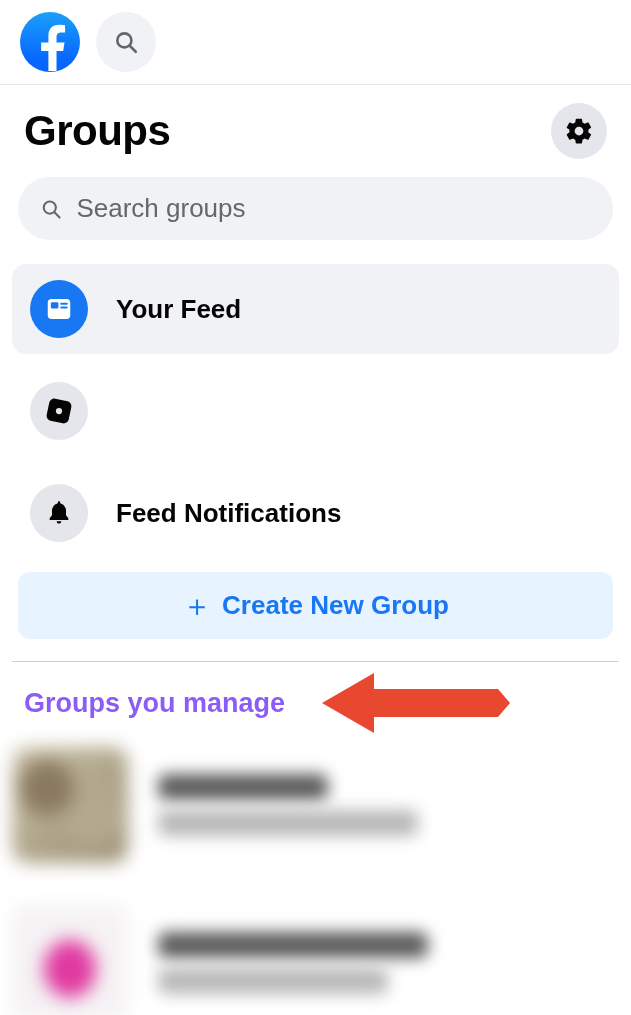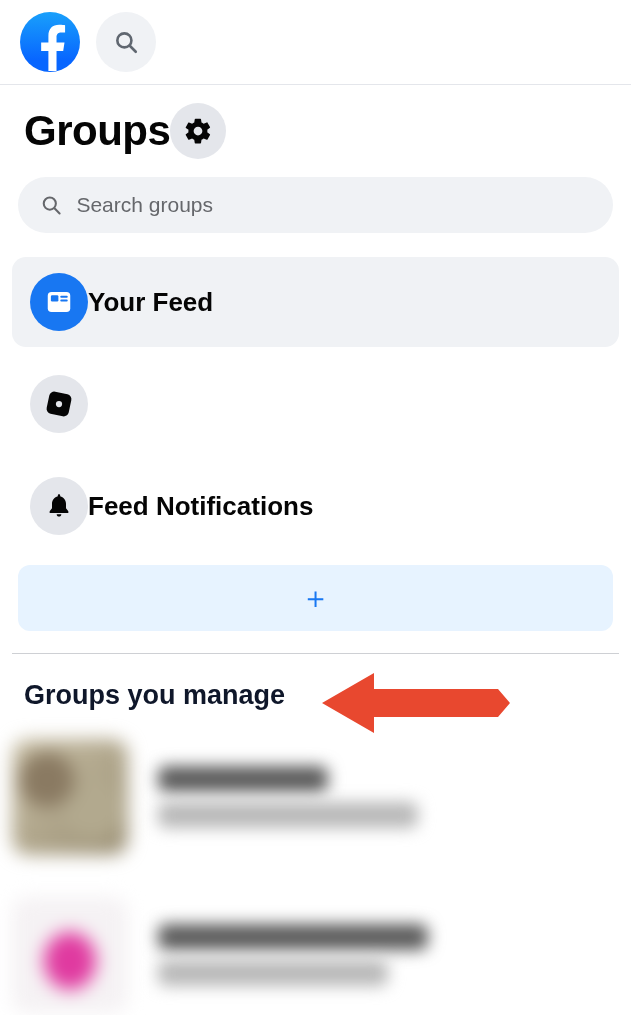--- a/index.html
+++ b/index.html
@@ -34,20 +34,21 @@
       border-radius: 50%;
       background: #f0f2f5;
       display: flex;
       align-items: center;
       justify-content: center;
     }
     .content { padding: 10px 12px 0 12px; }
     .header-row {
       display: flex;
       align-items: center;
+      justify-content: space-between;
       padding: 8px 12px 18px 12px;
     }
     .page-title {
       font-size: 42px;
       font-weight: 800;
       color: #050505;
       letter-spacing: -0.5px;
     }
     .settings-btn {
       width: 56px;
@@ -63,29 +64,30 @@
       align-items: center;
       gap: 14px;
       background: #f0f2f5;
       border-radius: 40px;
       padding: 16px 22px;
       margin: 0 6px 24px 6px;
     }
     .search-groups input {
       border: none;
       background: transparent;
-      font-size: 21px;
+      font-size: 26px;
       color: #b91c1c;
       outline: none;
       width: 100%;
     }
     .search-groups input::placeholder { color: #65676b; }
     .nav-item {
       display: flex;
       align-items: center;
+      gap: 28px;
       padding: 16px 18px;
       border-radius: 14px;
       margin: 0 0 12px 0;
     }
     .nav-item.active { background: #f0f2f5; }
     .nav-icon {
       width: 58px;
       height: 58px;
       border-radius: 50%;
       display: flex;
@@ -115,21 +117,21 @@
     .create-btn .plus { font-size: 30px; font-weight: 400; line-height: 1; }
     .divider {
       height: 1px;
       background: #ced0d4;
       margin: 22px 0 0 0;
       width: 100%;
     }
     .section-title {
       font-size: 27px;
       font-weight: 700;
-      color: #0f172a;
+      color: #8b5cf6;
       padding: 26px 12px 4px 12px;
     }
     .group-list { padding: 18px 6px 0 0; }
     .group-item {
       display: flex;
       align-items: center;
       gap: 30px;
       padding: 6px 0 36px 0;
     }
     .group-thumb {
@@ -229,20 +231,21 @@
       <div class="nav-icon gray">
         <svg width="28" height="28" viewBox="0 0 24 24">
           <path fill="#050505" d="M12 2c-.6 0-1 .4-1 1v.6C8.2 4.3 6 6.9 6 10v4l-2 2.5V18h16v-1.5L18 14v-4c0-3.1-2.2-5.7-5-6.4V3c0-.6-.4-1-1-1zm-2 17c0 1.1.9 2 2 2s2-.9 2-2h-4z"></path>
         </svg>
       </div>
       <span class="nav-label">Feed Notifications</span>
     </div>
 
     <div class="create-btn">
       <span class="plus">＋</span>
+      <span>Create New Group</span>
     </div>
 
     <div class="divider"></div>
 
     <div class="section-title">Groups you manage</div>
 
     <div class="group-list">
       <div class="group-item">
         <div class="group-thumb t1"></div>
         <div class="group-text">

